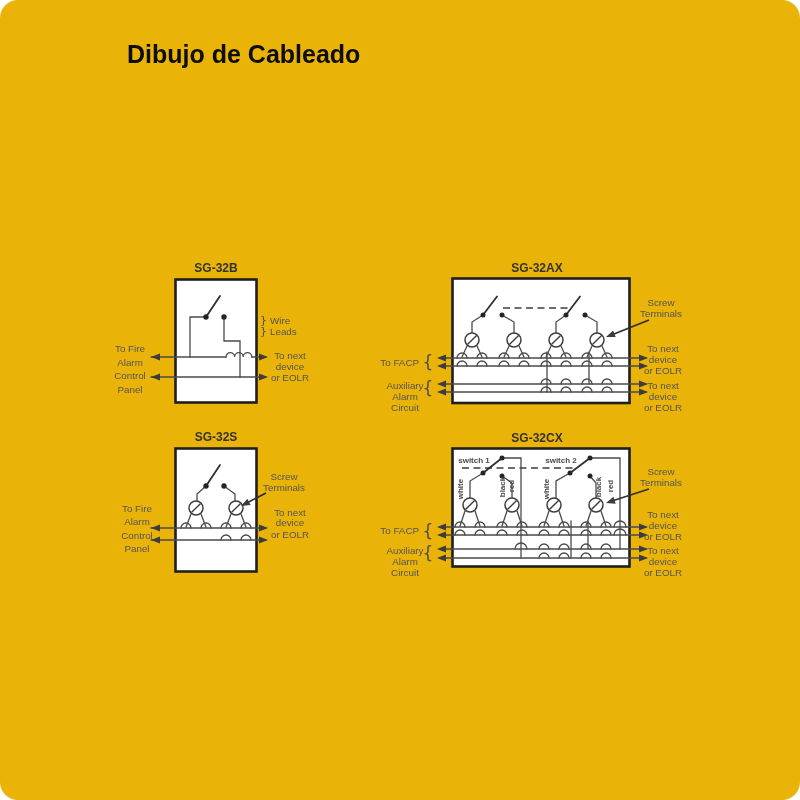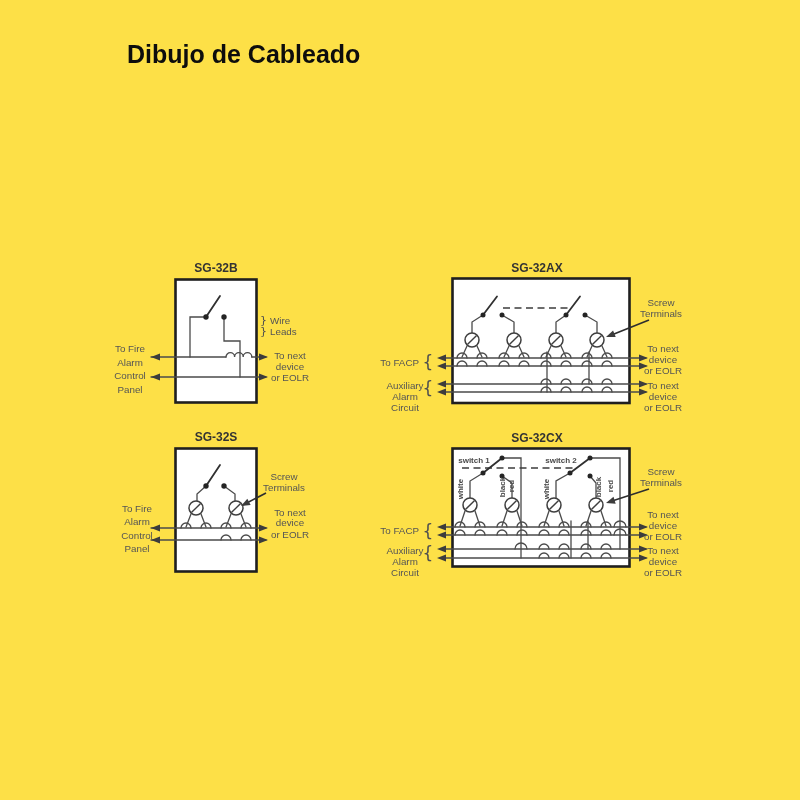--- a/index.html
+++ b/index.html
@@ -1,17 +1,17 @@
 <!DOCTYPE html>
 <html><head>
 <meta charset="utf-8">
 <style>
   html,body{margin:0;padding:0;background:#fff;}
-  #page{position:relative;width:800px;height:800px;background:#fde047;overflow:hidden;
-        font-family:"Liberation Sans", sans-serif;}
+  #page{position:relative;width:800px;height:800px;background:#eab308;overflow:hidden;
+        font-family:"Liberation Sans", sans-serif;border-radius:18px;}
   #page-title{position:absolute;left:127px;top:40px;margin:0;font-size:25px;font-weight:bold;
         color:#0d0d0d;letter-spacing:0px;font-family:"Liberation Sans", sans-serif;}
   svg{position:absolute;left:0;top:0;}
   .lbl{font-family:"Liberation Sans", sans-serif;font-size:9.8px;fill:#555555;}
   .ttl{font-family:"Liberation Sans", sans-serif;font-size:12px;font-weight:bold;fill:#333333;}
   .swlbl{font-family:"Liberation Sans", sans-serif;font-size:8px;font-weight:bold;fill:#4a4a4a;}
   .vlbl{font-family:"Liberation Sans", sans-serif;font-size:8px;font-weight:bold;fill:#4a4a4a;}
   .brc{font-family:"DejaVu Sans", sans-serif;font-size:11px;fill:#4f4f4f;}
   .brcbig{font-family:"DejaVu Sans", sans-serif;font-size:17px;fill:#4f4f4f;}
   .wire{stroke:#4b4b4b;stroke-width:1.3;fill:none;stroke-linecap:round;}

